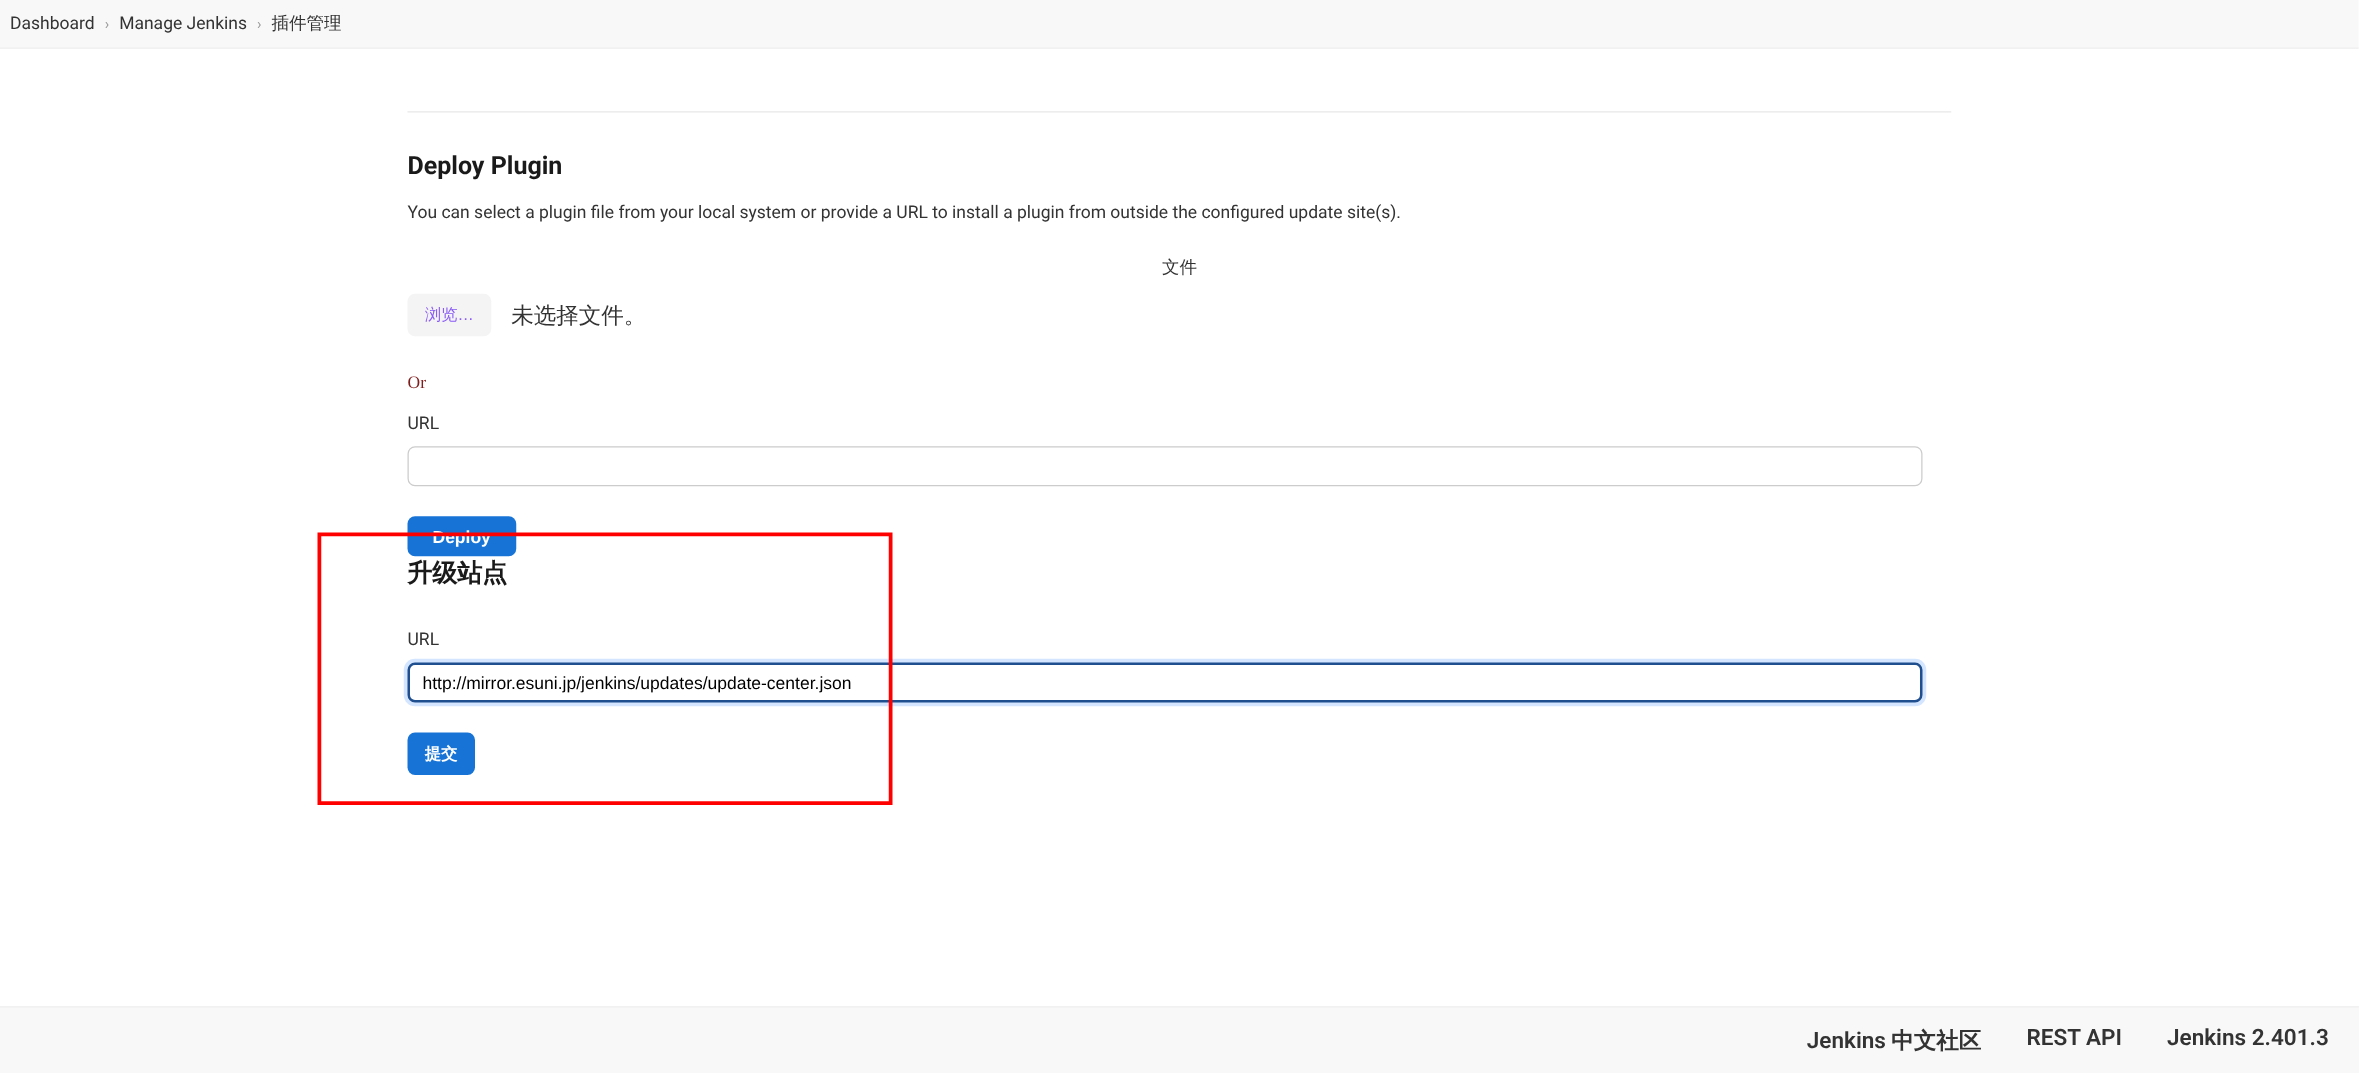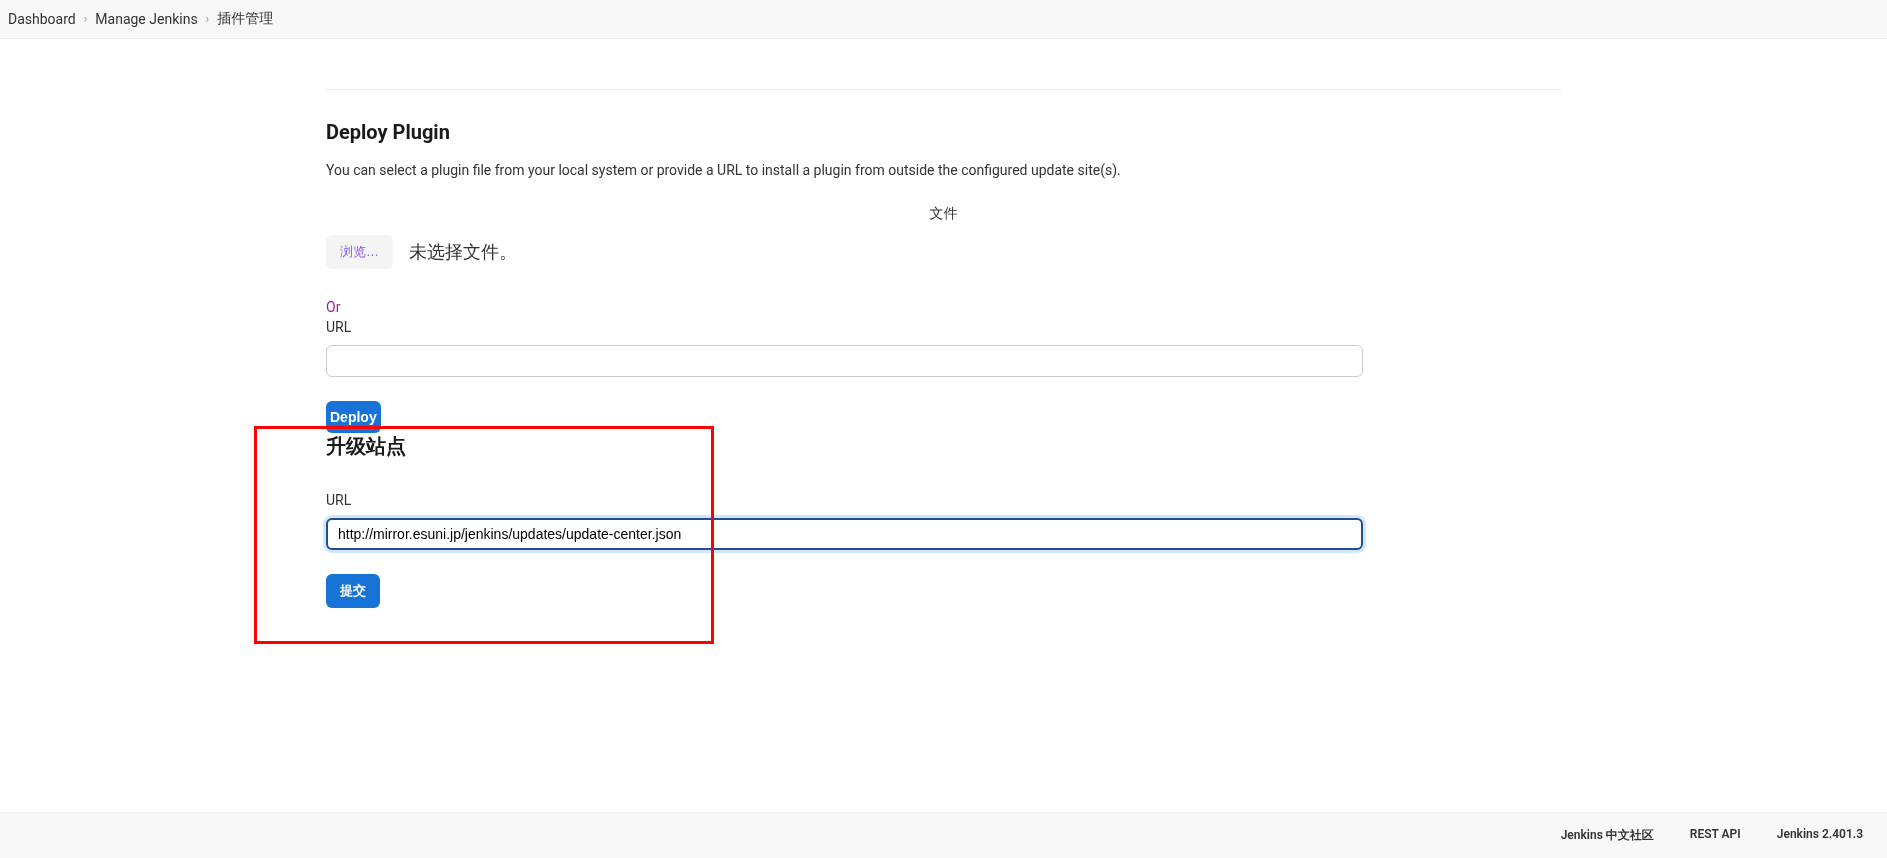--- a/index.html
+++ b/index.html
@@ -75,52 +75,53 @@
       font-size: 13px;
       color: #8b5cf6;
       cursor: pointer;
     }
     .file-status {
       font-size: 18px;
       color: #333;
     }
     .or-label {
       font-size: 14px;
-      color: #a21caf;
-      margin-bottom: 4px;
+      color: #7f1d1d;
+      margin-bottom: 16px;
+      font-family: Liberation Serif, serif;
     }
     .url-label {
       font-size: 14px;
       color: #333;
       margin-bottom: 10px;
       display: block;
     }
     .url-input {
-      width: 1037px;
+      width: 1212px;
       height: 32px;
       border: 1px solid #ccc;
       border-radius: 6px;
       padding: 6px 10px;
       font-size: 14px;
       background: #fff;
     }
     .url-input.focused {
       border: 2px solid #1f4f8f;
       box-shadow: 0 0 0 3px rgba(85, 153, 255, 0.25);
       outline: none;
     }
     .primary-btn {
       background: #0b6aa2;
       background: #1a6ebd;
       background: linear-gradient(#1a78d4,#1a6ebd);
       background: #1774d6;
       color: #fff;
       border: none;
       border-radius: 6px;
-      padding: 8px 4px;
+      padding: 8px 20px;
       font-size: 14px;
       font-weight: 600;
       cursor: pointer;
       margin-top: 24px;
     }
     .primary-btn.small {
       padding: 8px 14px;
       font-size: 13px;
     }
     .upgrade-section {
@@ -130,21 +131,21 @@
       position: fixed;
       bottom: 0;
       left: 0;
       right: 0;
       background: #f8f8f8;
       border-top: 1px solid #eee;
       padding: 14px 24px;
       display: flex;
       justify-content: flex-end;
       gap: 36px;
-      font-size: 12px;
+      font-size: 18px;
       margin-top: 18px;
     }
     .footer-link {
       color: #333;
       text-decoration: none;
       font-weight: 600;
     }
     .container {
       position: relative;
       min-height: 858px;

